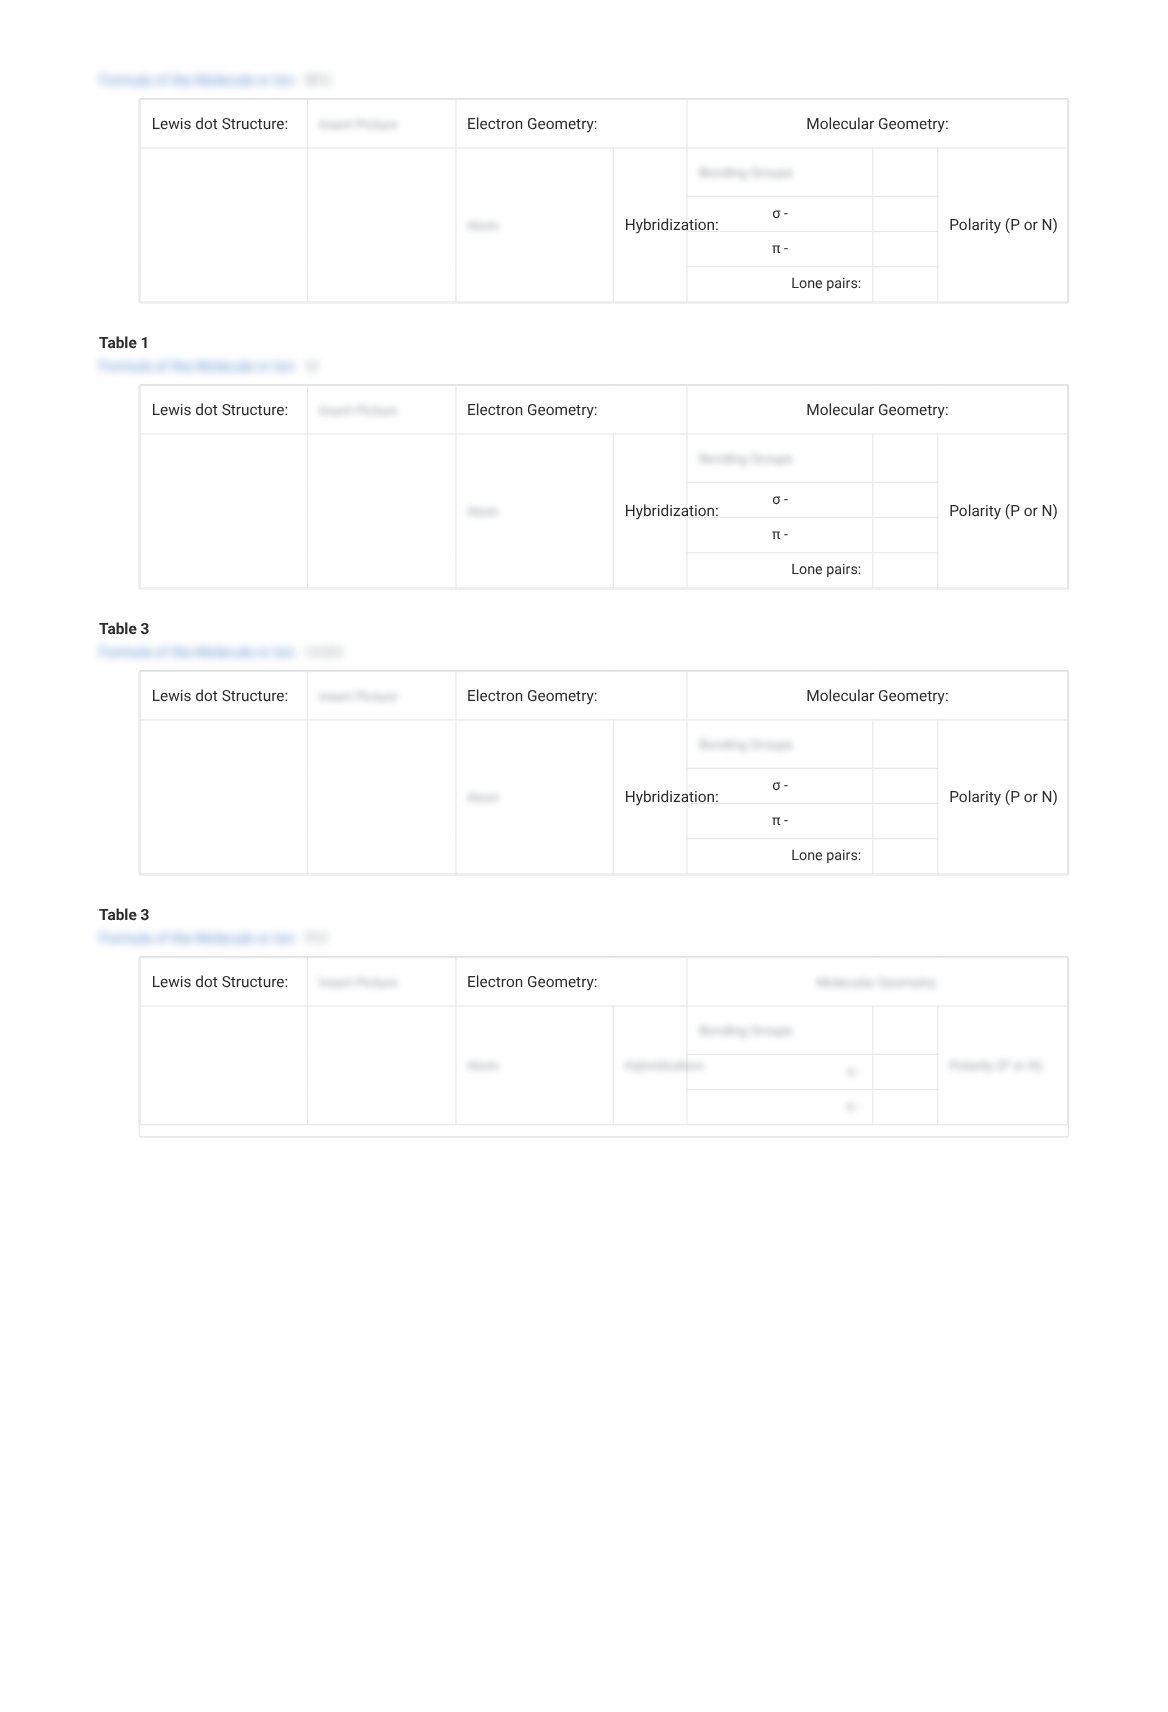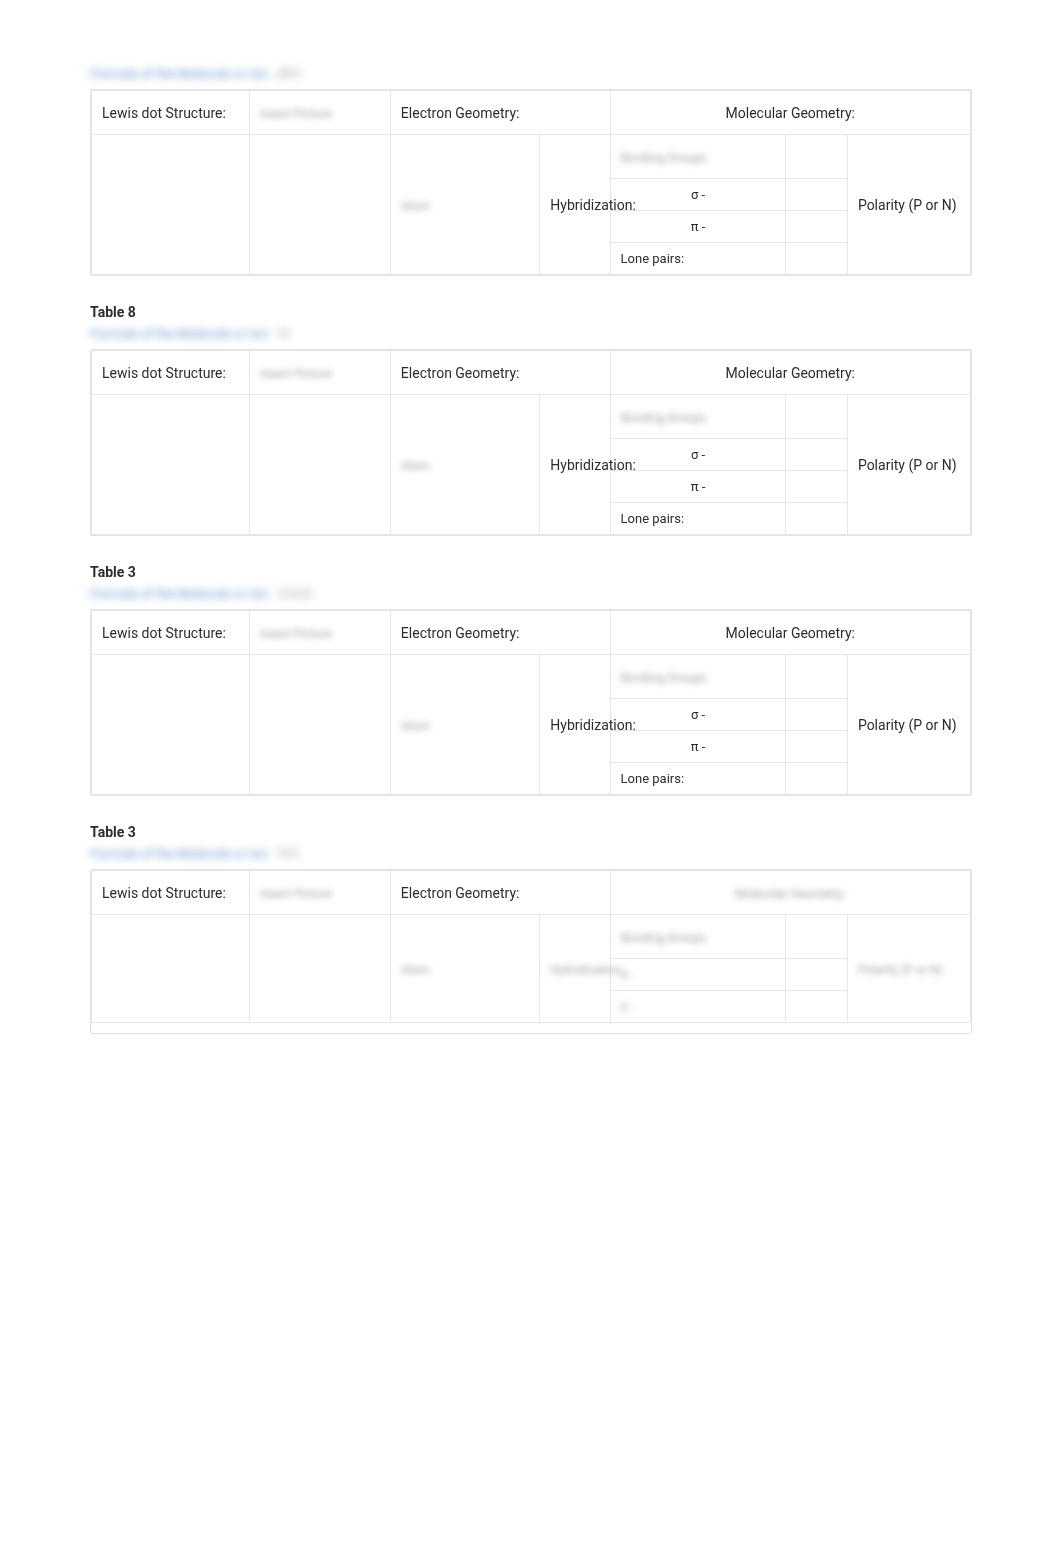--- a/index.html
+++ b/index.html
@@ -35,20 +35,21 @@
       font-size: 13px;
       display: flex;
       align-items: center;
       gap: 8px;
     }
     .table-wrap {
       border: 1px solid #e2e2e2;
       border-radius: 2px;
       margin-bottom: 28px;
       overflow: hidden;
+      margin-left: 36px;
     }
     table {
       width: 100%;
       border-collapse: collapse;
       table-layout: fixed;
     }
     td {
       border: 1px solid #e6e6e6;
       padding: 8px 10px;
       vertical-align: middle;
@@ -59,21 +60,21 @@
     td.label-cell {
       white-space: nowrap;
     }
     .section-title {
       font-weight: 700;
       font-size: 14px;
       margin: 4px 0 4px 0;
     }
 
     .tall { height: 44px; }
-    .small-row td { padding: 4px 10px; font-size: 13px; }
+    .small-row td { padding: 4px 10px; font-size: 13px; text-align: right; }
     .empty { background: #fff; }
     .partial-cut {
       position: relative;
       overflow: hidden;
     }
   </style>
 </head>
 <body>
 
 <div class="formula-line">
@@ -116,21 +117,21 @@
     <td class="empty"></td>
   </tr>
   <tr class="small-row">
     <td>Lone pairs:</td>
     <td class="empty"></td>
   </tr>
 </tbody>
     </table>
 </div>
 
-<div class="section-title">Table 8</div>
+<div class="section-title">Table 1</div>
 <div class="formula-line">
   <span class="blur">Formula of the Molecule or Ion:</span>
   <span class="blur-gray">I3</span>
 </div>
 <div class="table-wrap">
 <table>
   <colgroup>
     <col style="width:18%">
         <col style="width:16%">
         <col style="width:17%">

